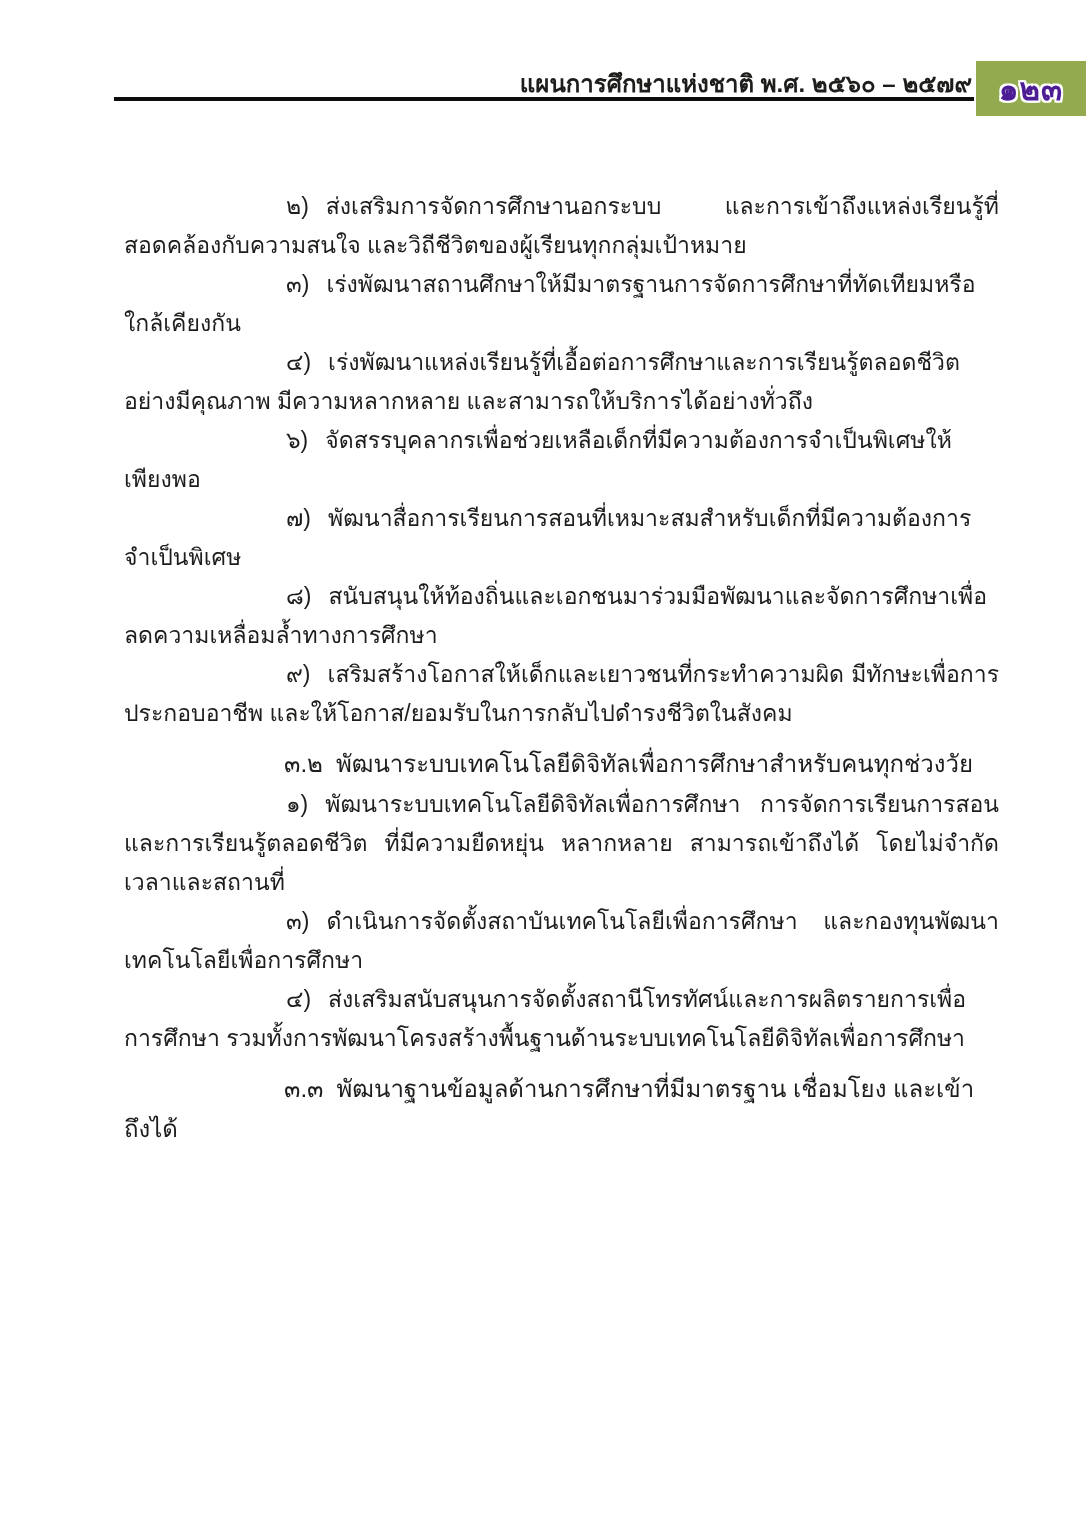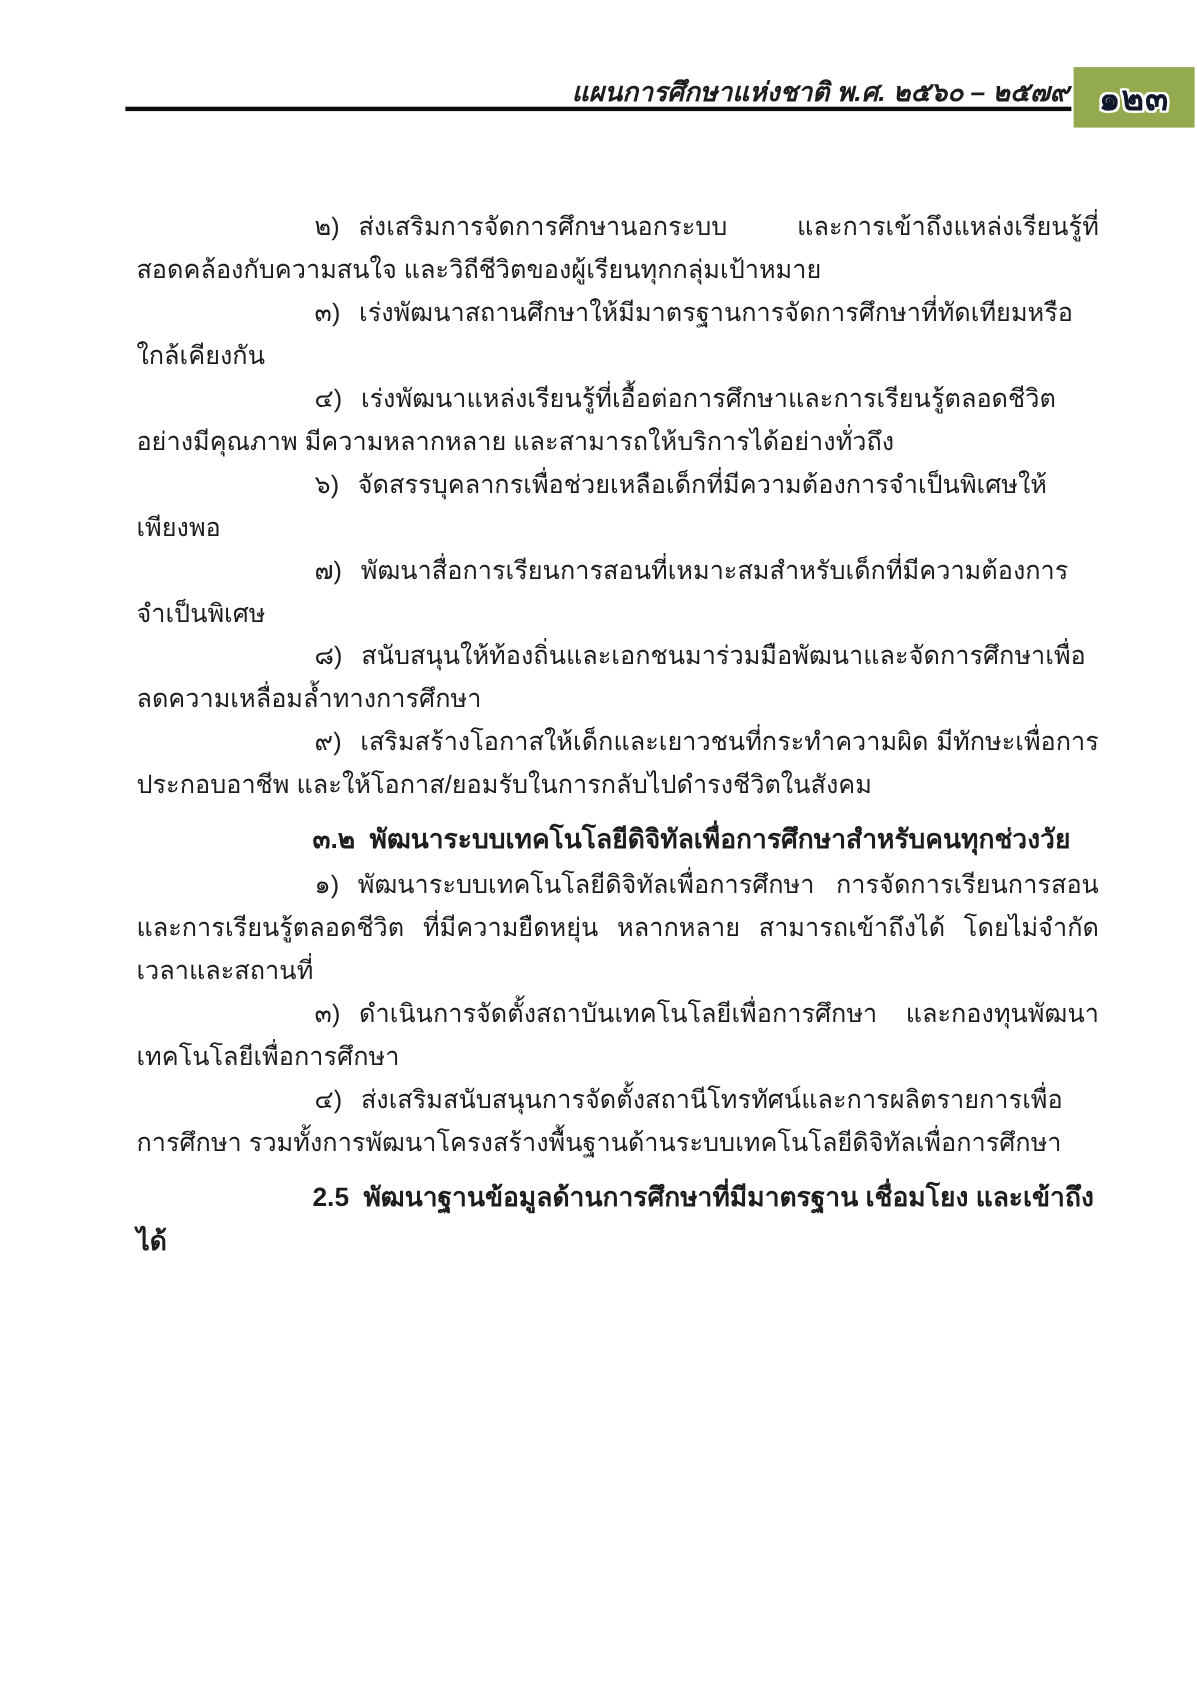--- a/index.html
+++ b/index.html
@@ -14,21 +14,20 @@
   }
 
   
   .header-title {
     position: absolute;
     top: 64px;
     right: 116px;
     font-size: 24px;
     font-weight: 600;
     white-space: nowrap;
-    font-style: italic;
   }
   .header-rule {
     position: absolute;
     top: 97px;
     left: 114px;
     width: 860px;
     height: 4px;
     background: #0c0c0c;
   }
   .page-badge {
@@ -38,21 +37,21 @@
     width: 110px;
     height: 55px;
     background: #93aa4f; 
     display: flex;
     align-items: center;
     justify-content: center;
   }
   .badge-number {
     font-size: 31px;
     font-weight: 700;
-    color: #0f172a;
+    color: #4c1d95;
     letter-spacing: 1px;
     text-shadow:
       -2px -2px 0 #fff,  2px -2px 0 #fff,
       -2px  2px 0 #fff,  2px  2px 0 #fff,
       -2px  0   0 #fff,  2px  0   0 #fff,
        0   -2px 0 #fff,  0    2px 0 #fff;
   }
 
   
   .content {
@@ -63,21 +62,21 @@
     font-size: 23px;
     line-height: 39px;
     text-align: justify;
   }
   .section { margin: 1px; }
   .section + .section { margin-top: 0; }
   .section-heading {
     margin: 11px 0 1px 0;
     text-indent: 160px;
     font-size: 24px;
-    font-weight: 700;
+    font-weight: 400;
     text-align: left;
     line-height: 40px;
   }
   .heading-num { padding-right: 13px; }
   .para {
     margin: 0;
     text-indent: 162px;
   }
   .item-num { padding-right: 17px; }
 </style>
@@ -103,17 +102,17 @@
   </div>
 
   <div class="section">
     <h2 class="section-heading"><span class="heading-num">๓.๒</span><span>พัฒนาระบบเทคโนโลยีดิจิทัลเพื่อการศึกษาสำหรับคนทุกช่วงวัย</span></h2>
     <p class="para"><span class="item-num">๑)</span><span class="item-text">พัฒนาระบบเทคโนโลยีดิจิทัลเพื่อการศึกษา การจัดการเรียนการสอน และการเรียนรู้ตลอดชีวิต ที่มีความยืดหยุ่น หลากหลาย สามารถเข้าถึงได้ โดยไม่จำกัดเวลาและสถานที่</span></p>
     <p class="para"><span class="item-num">๓)</span><span class="item-text">ดำเนินการจัดตั้งสถาบันเทคโนโลยีเพื่อการศึกษา และกองทุนพัฒนาเทคโนโลยีเพื่อการศึกษา</span></p>
     <p class="para"><span class="item-num">๔)</span><span class="item-text">ส่งเสริมสนับสนุนการจัดตั้งสถานีโทรทัศน์และการผลิตรายการเพื่อการศึกษา รวมทั้งการพัฒนาโครงสร้างพื้นฐานด้านระบบเทคโนโลยีดิจิทัลเพื่อการศึกษา</span></p>
   </div>
 
   <div class="section">
-    <h2 class="section-heading"><span class="heading-num">2.5</span><span>พัฒนาฐานข้อมูลด้านการศึกษาที่มีมาตรฐาน เชื่อมโยง และเข้าถึงได้</span></h2>
+    <h2 class="section-heading"><span class="heading-num">๓.๓</span><span>พัฒนาฐานข้อมูลด้านการศึกษาที่มีมาตรฐาน เชื่อมโยง และเข้าถึงได้</span></h2>
 
   </div>
 
 </div>
 
 </body></html>

